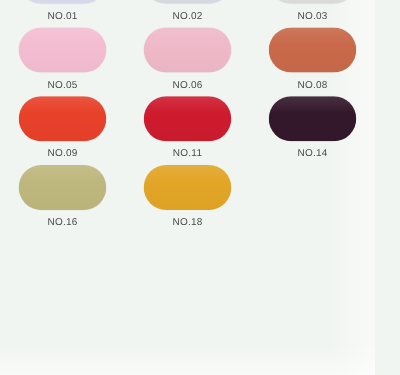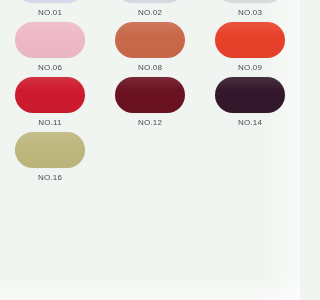--- a/index.html
+++ b/index.html
@@ -79,41 +79,45 @@
       </div>
       <div class="cell">
         <div class="swatch" style="background-color: rgb(220, 220, 230);"></div>
         <div class="swatch-label">NO.02</div>
       </div>
       <div class="cell">
         <div class="swatch" style="background-color: rgb(223, 223, 223);"></div>
         <div class="swatch-label">NO.03</div>
       </div>
       <div class="cell">
+        <div class="swatch" style="background-color: rgb(244, 189, 210);"></div>
+        <div class="swatch-label">NO.05</div>
+      </div>
+      <div class="cell">
         <div class="swatch" style="background-color: rgb(239, 185, 200);"></div>
         <div class="swatch-label">NO.06</div>
       </div>
       <div class="cell">
         <div class="swatch" style="background-color: rgb(201, 105, 74);"></div>
         <div class="swatch-label">NO.08</div>
       </div>
       <div class="cell">
         <div class="swatch" style="background-color: rgb(232, 65, 42);"></div>
         <div class="swatch-label">NO.09</div>
       </div>
       <div class="cell">
         <div class="swatch" style="background-color: rgb(206, 27, 46);"></div>
         <div class="swatch-label">NO.11</div>
       </div>
       <div class="cell">
-        <div class="swatch" style="background-color: rgb(107, 18, 33);"></div>
-        <div class="swatch-label">NO.12</div>
-      </div>
-      <div class="cell">
         <div class="swatch" style="background-color: rgb(51, 24, 43);"></div>
         <div class="swatch-label">NO.14</div>
       </div>
       <div class="cell">
         <div class="swatch" style="background-color: rgb(190, 183, 125);"></div>
         <div class="swatch-label">NO.16</div>
       </div>
+      <div class="cell">
+        <div class="swatch" style="background-color: rgb(226, 165, 38);"></div>
+        <div class="swatch-label">NO.18</div>
+      </div>
     </div>
 </div>
 
 </body></html>

